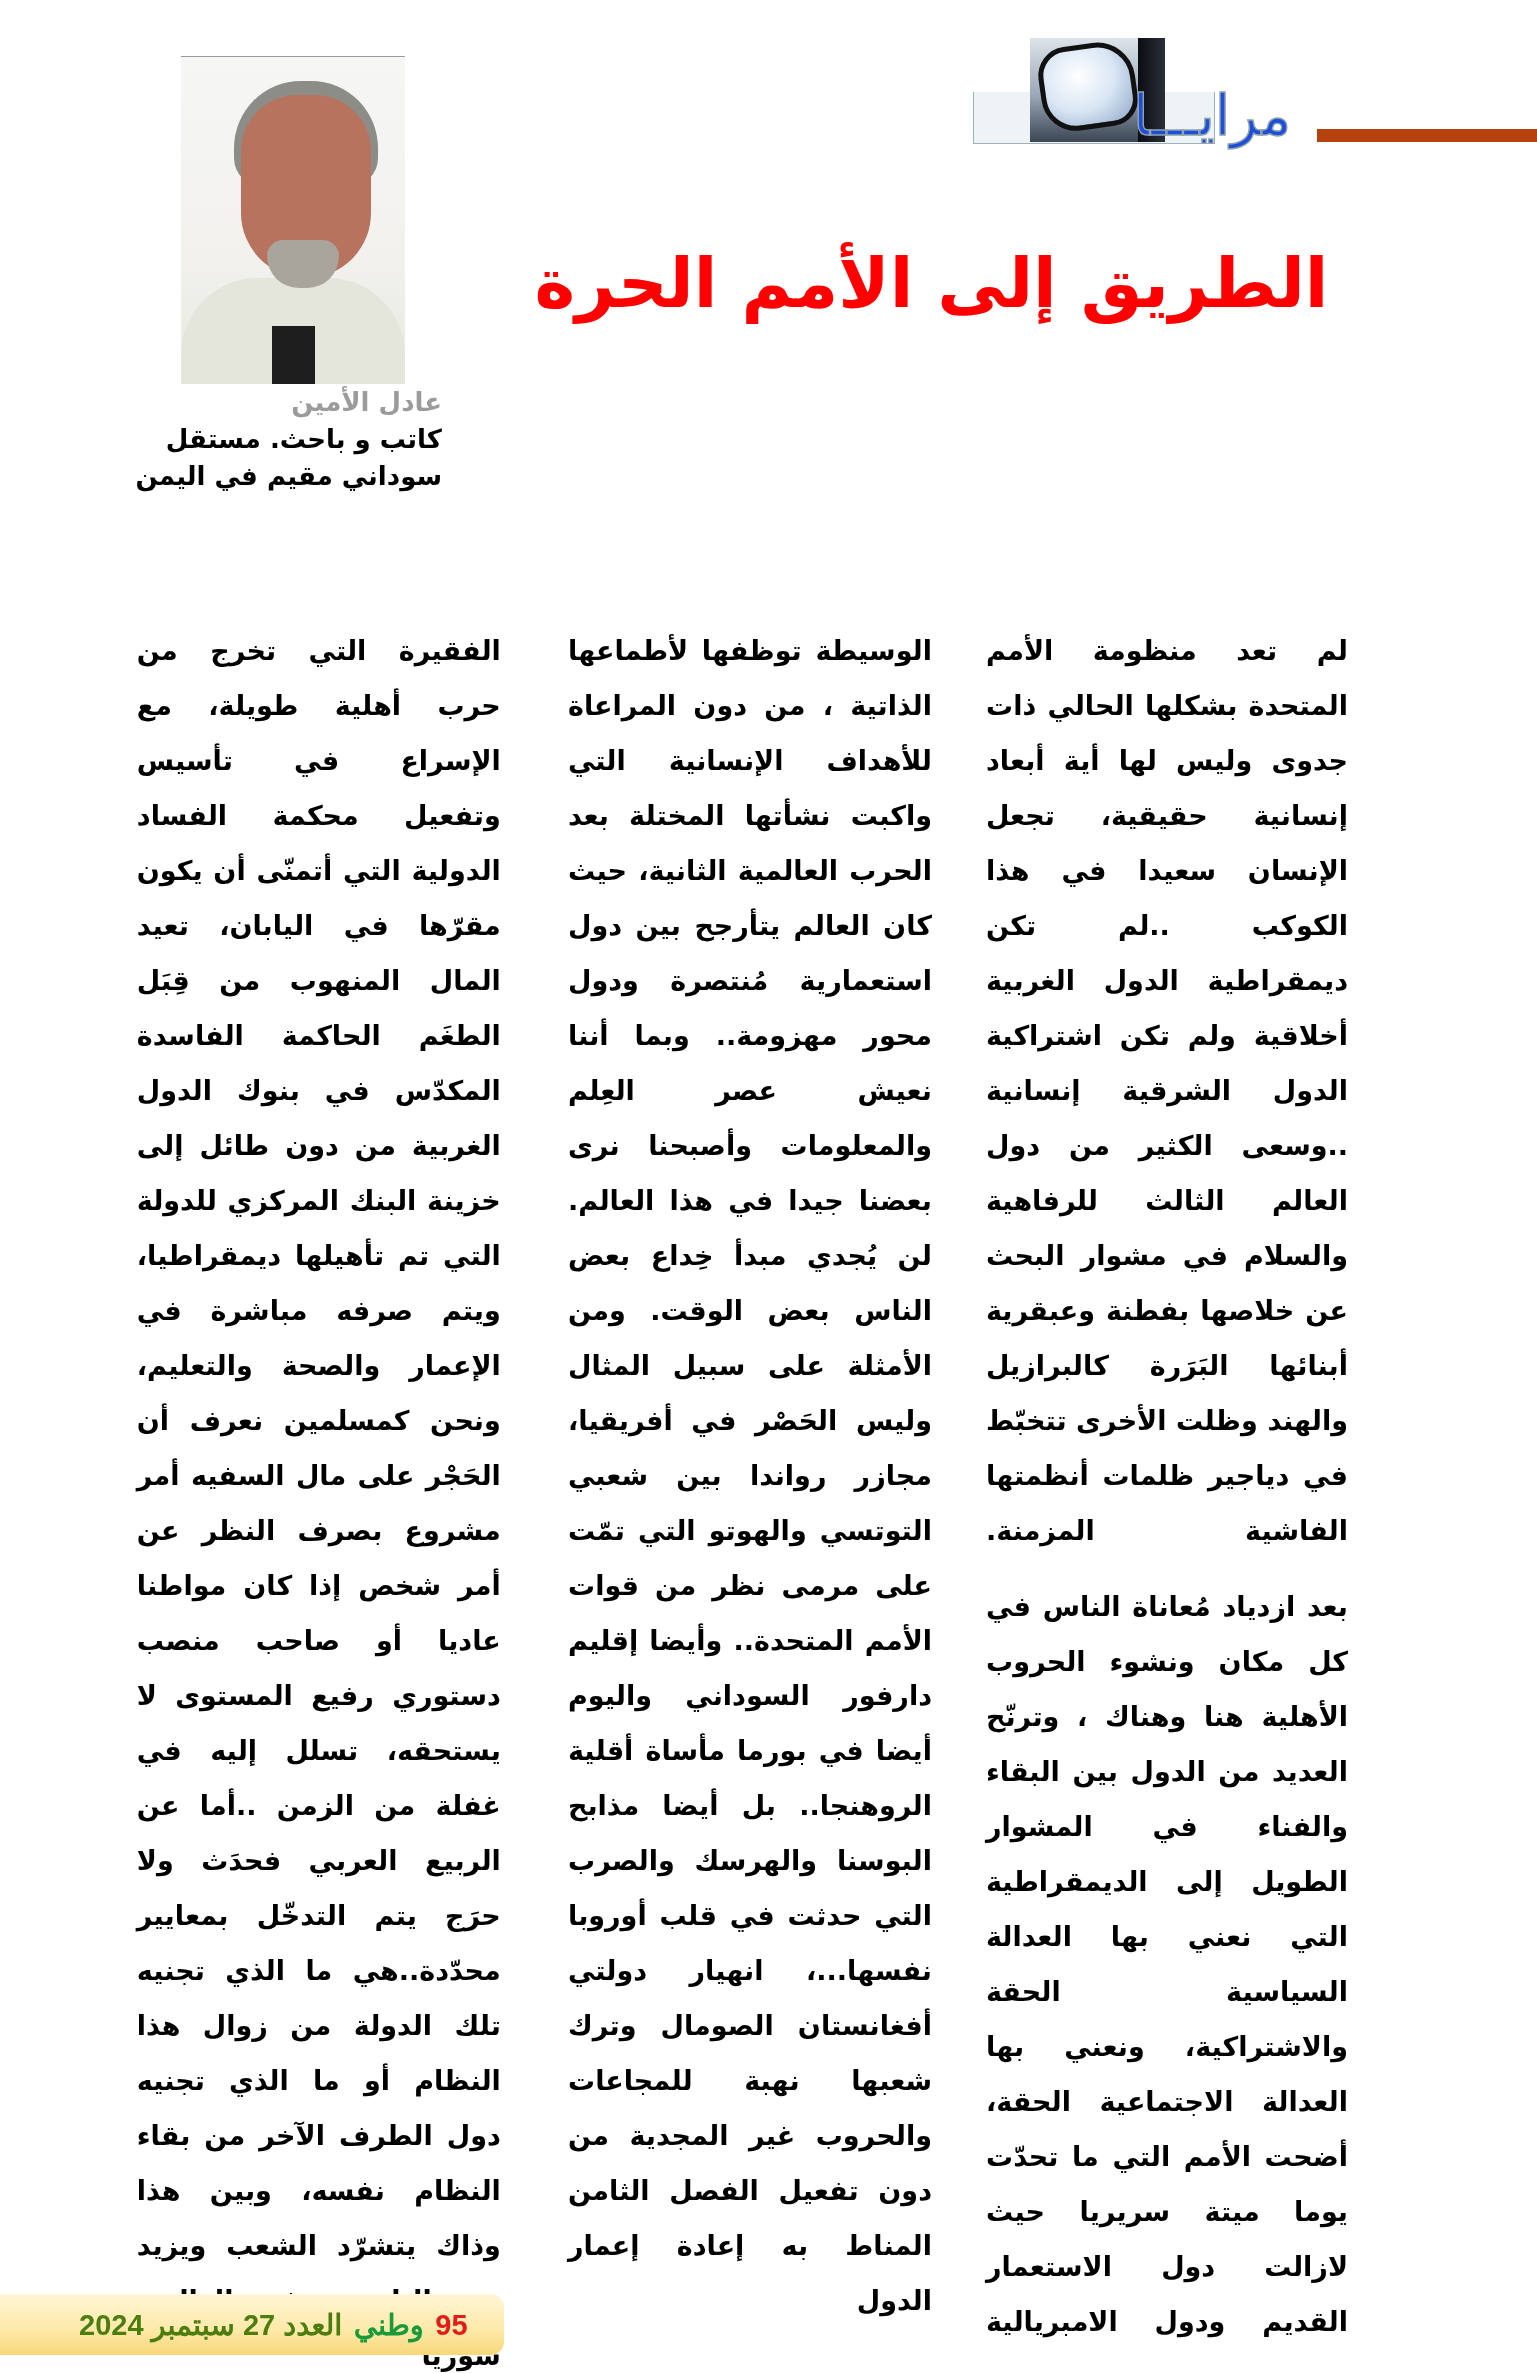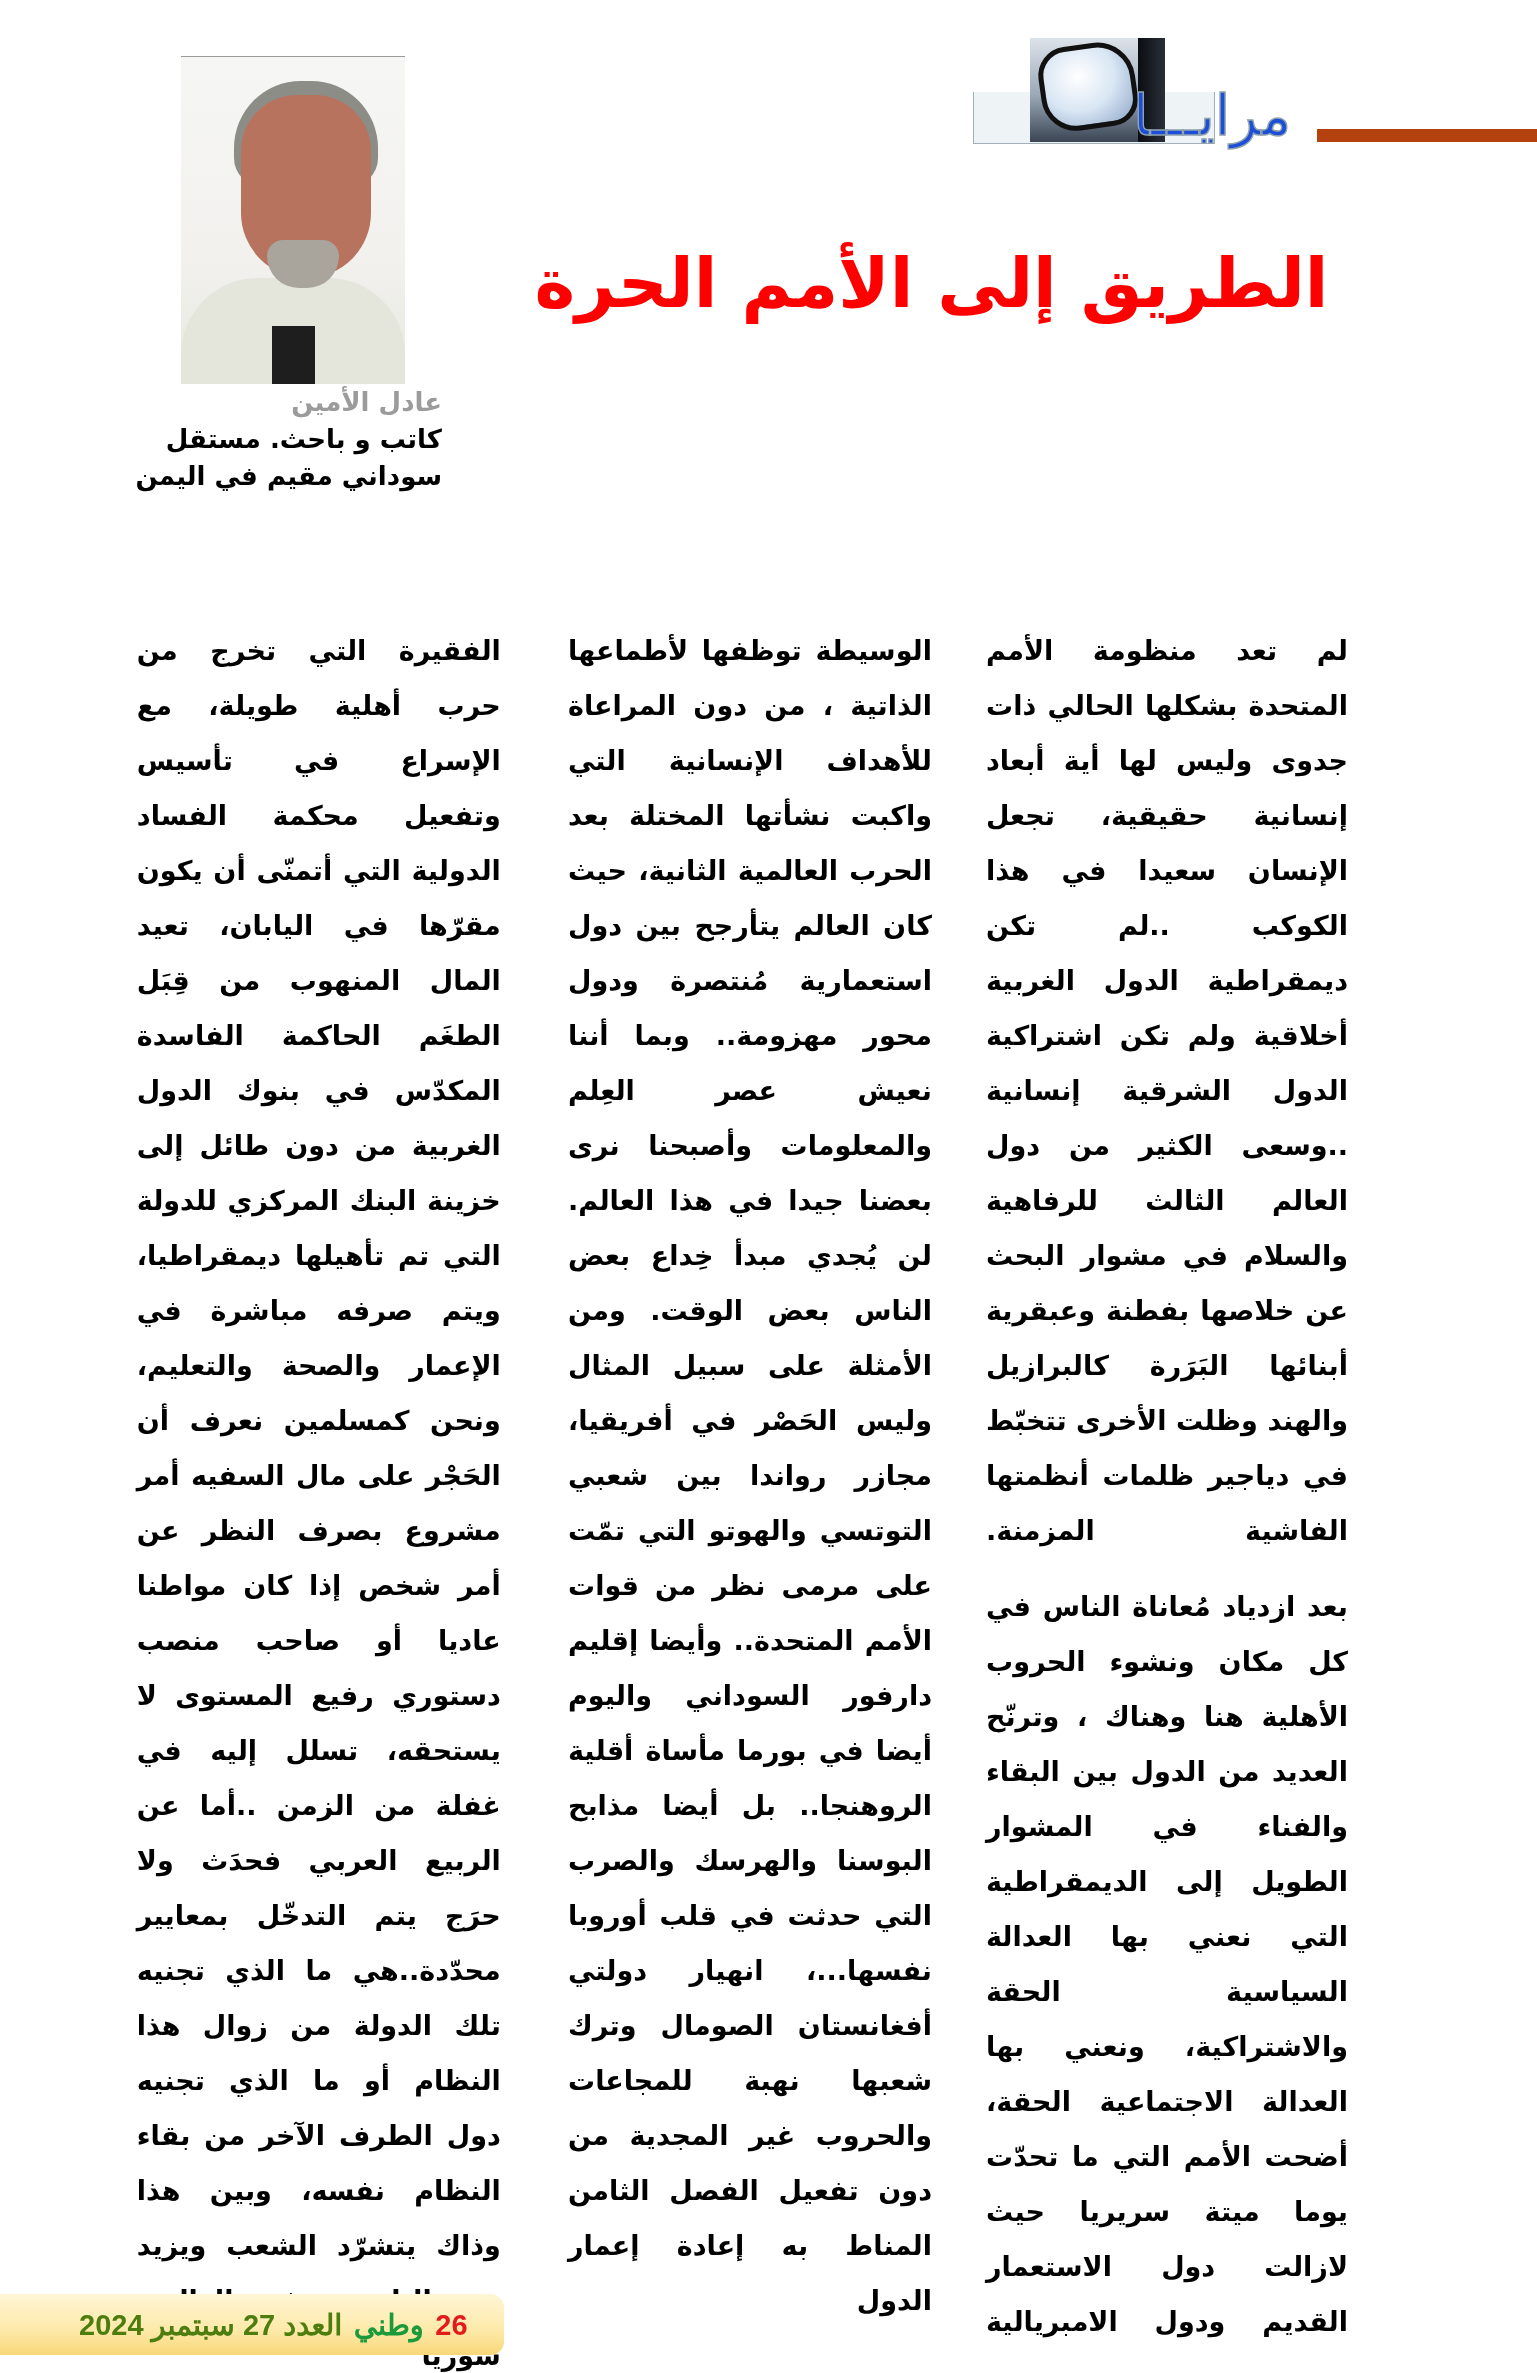--- a/index.html
+++ b/index.html
@@ -129,17 +129,17 @@
   <div class="column col-middle">
     <p>الوسيطة توظفها لأطماعها الذاتية ، من دون المراعاة للأهداف الإنسانية التي واكبت نشأتها المختلة بعد الحرب العالمية الثانية، حيث كان العالم يتأرجح بين دول استعمارية مُنتصرة ودول محور مهزومة.. وبما أننا نعيش عصر العِلم والمعلومات وأصبحنا نرى بعضنا جيدا في هذا العالم. لن يُجدي مبدأ خِداع بعض الناس بعض الوقت. ومن الأمثلة على سبيل المثال وليس الحَصْر في أفريقيا، مجازر رواندا بين شعبي التوتسي والهوتو التي تمّت على مرمى نظر من قوات الأمم المتحدة.. وأيضا إقليم دارفور السوداني واليوم أيضا في بورما مأساة أقلية الروهنجا.. بل أيضا مذابح البوسنا والهرسك والصرب التي حدثت في قلب أوروبا نفسها...، انهيار دولتي أفغانستان الصومال وترك شعبها نهبة للمجاعات والحروب غير المجدية من دون تفعيل الفصل الثامن المناط به إعادة إعمار الدول</p>
   </div>
   <div class="column col-left">
     <p>الفقيرة التي تخرج من حرب أهلية طويلة، مع الإسراع في تأسيس وتفعيل محكمة الفساد الدولية التي أتمنّى أن يكون مقرّها في اليابان، تعيد المال المنهوب من قِبَل الطغَم الحاكمة الفاسدة المكدّس في بنوك الدول الغربية من دون طائل إلى خزينة البنك المركزي للدولة التي تم تأهيلها ديمقراطيا، ويتم صرفه مباشرة في الإعمار والصحة والتعليم، ونحن كمسلمين نعرف أن الحَجْر على مال السفيه أمر مشروع بصرف النظر عن أمر شخص إذا كان مواطنا عاديا أو صاحب منصب دستوري رفيع المستوى لا يستحقه، تسلل إليه في غفلة من الزمن ..أما عن الربيع العربي فحدَث ولا حرَج يتم التدخّل بمعايير محدّدة..هي ما الذي تجنيه تلك الدولة من زوال هذا النظام أو ما الذي تجنيه دول الطرف الآخر من بقاء النظام نفسه، وبين هذا وذاك يتشرّد الشعب ويزيد عدد النازحين في العالم.. سوريا</p>
   </div>
 </div>
 
 <div class="footer-bar"></div>
 <div class="footer-text">
-  <span class="footer-page">26</span>
+  <span class="footer-page">95</span>
   <span class="footer-mag">وطني</span>
   <span class="footer-issue" style="direction:rtl;">العدد 27 سبتمبر 2024</span>
 </div>
 
 
 </body></html>

